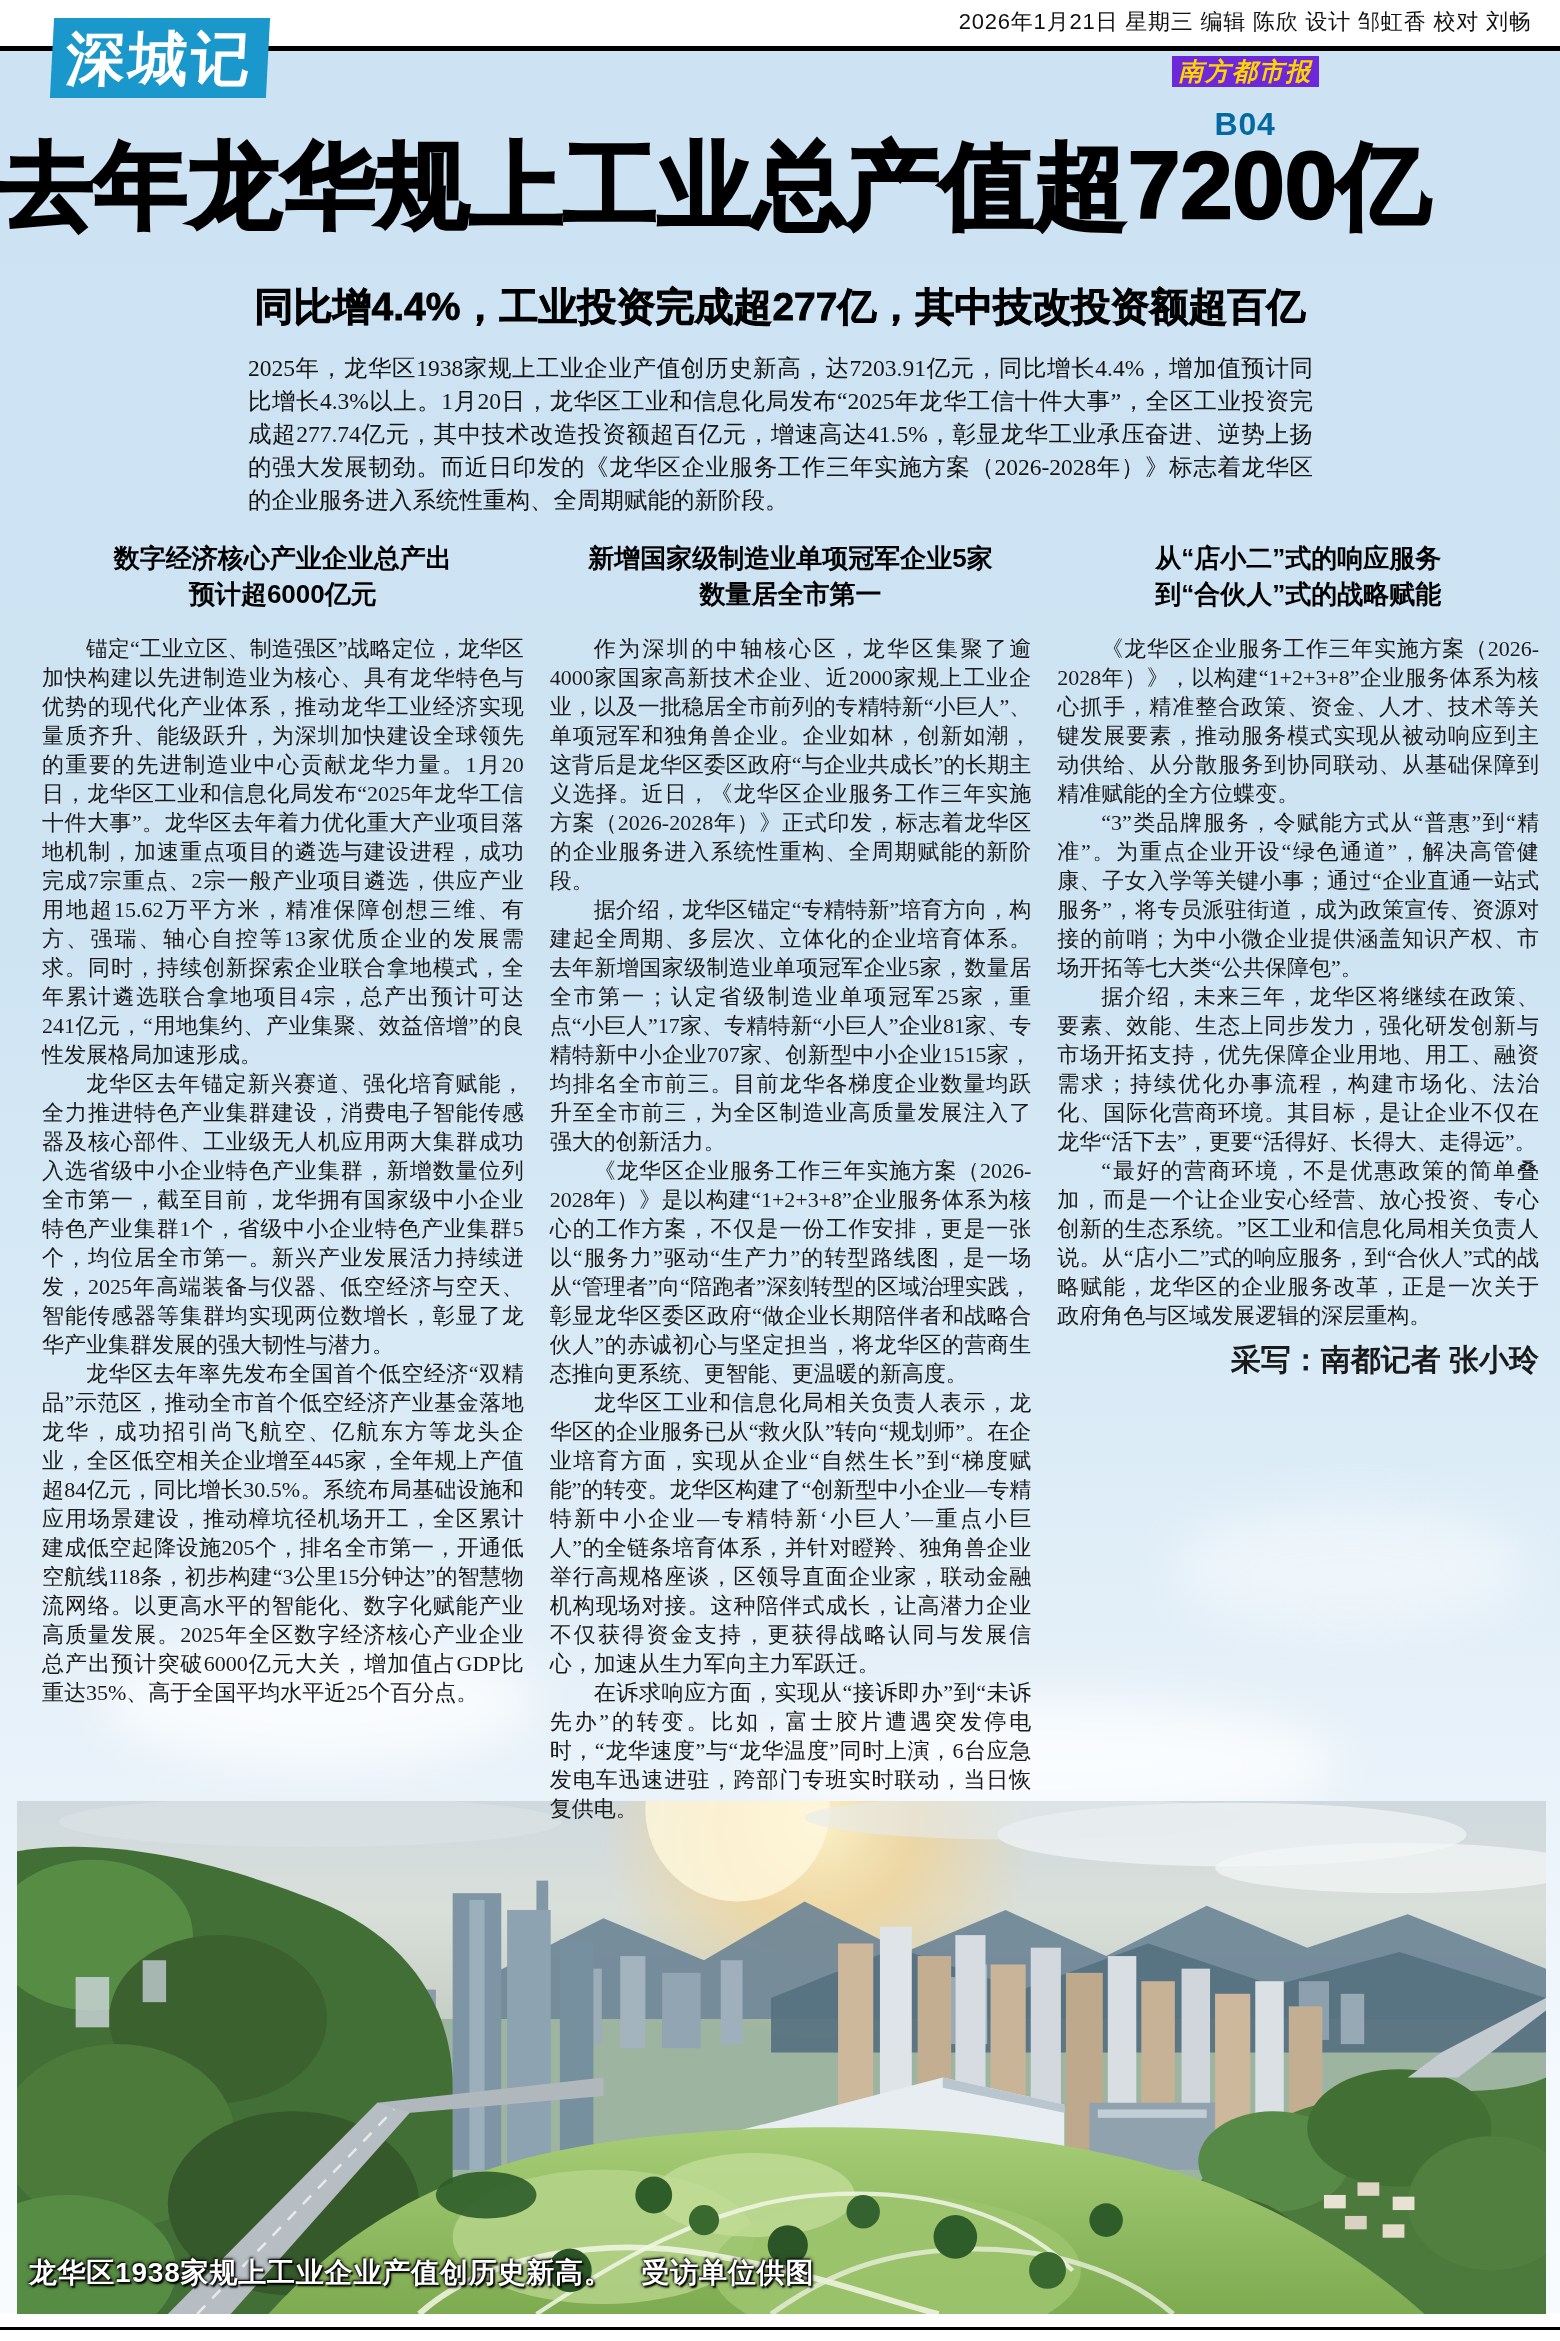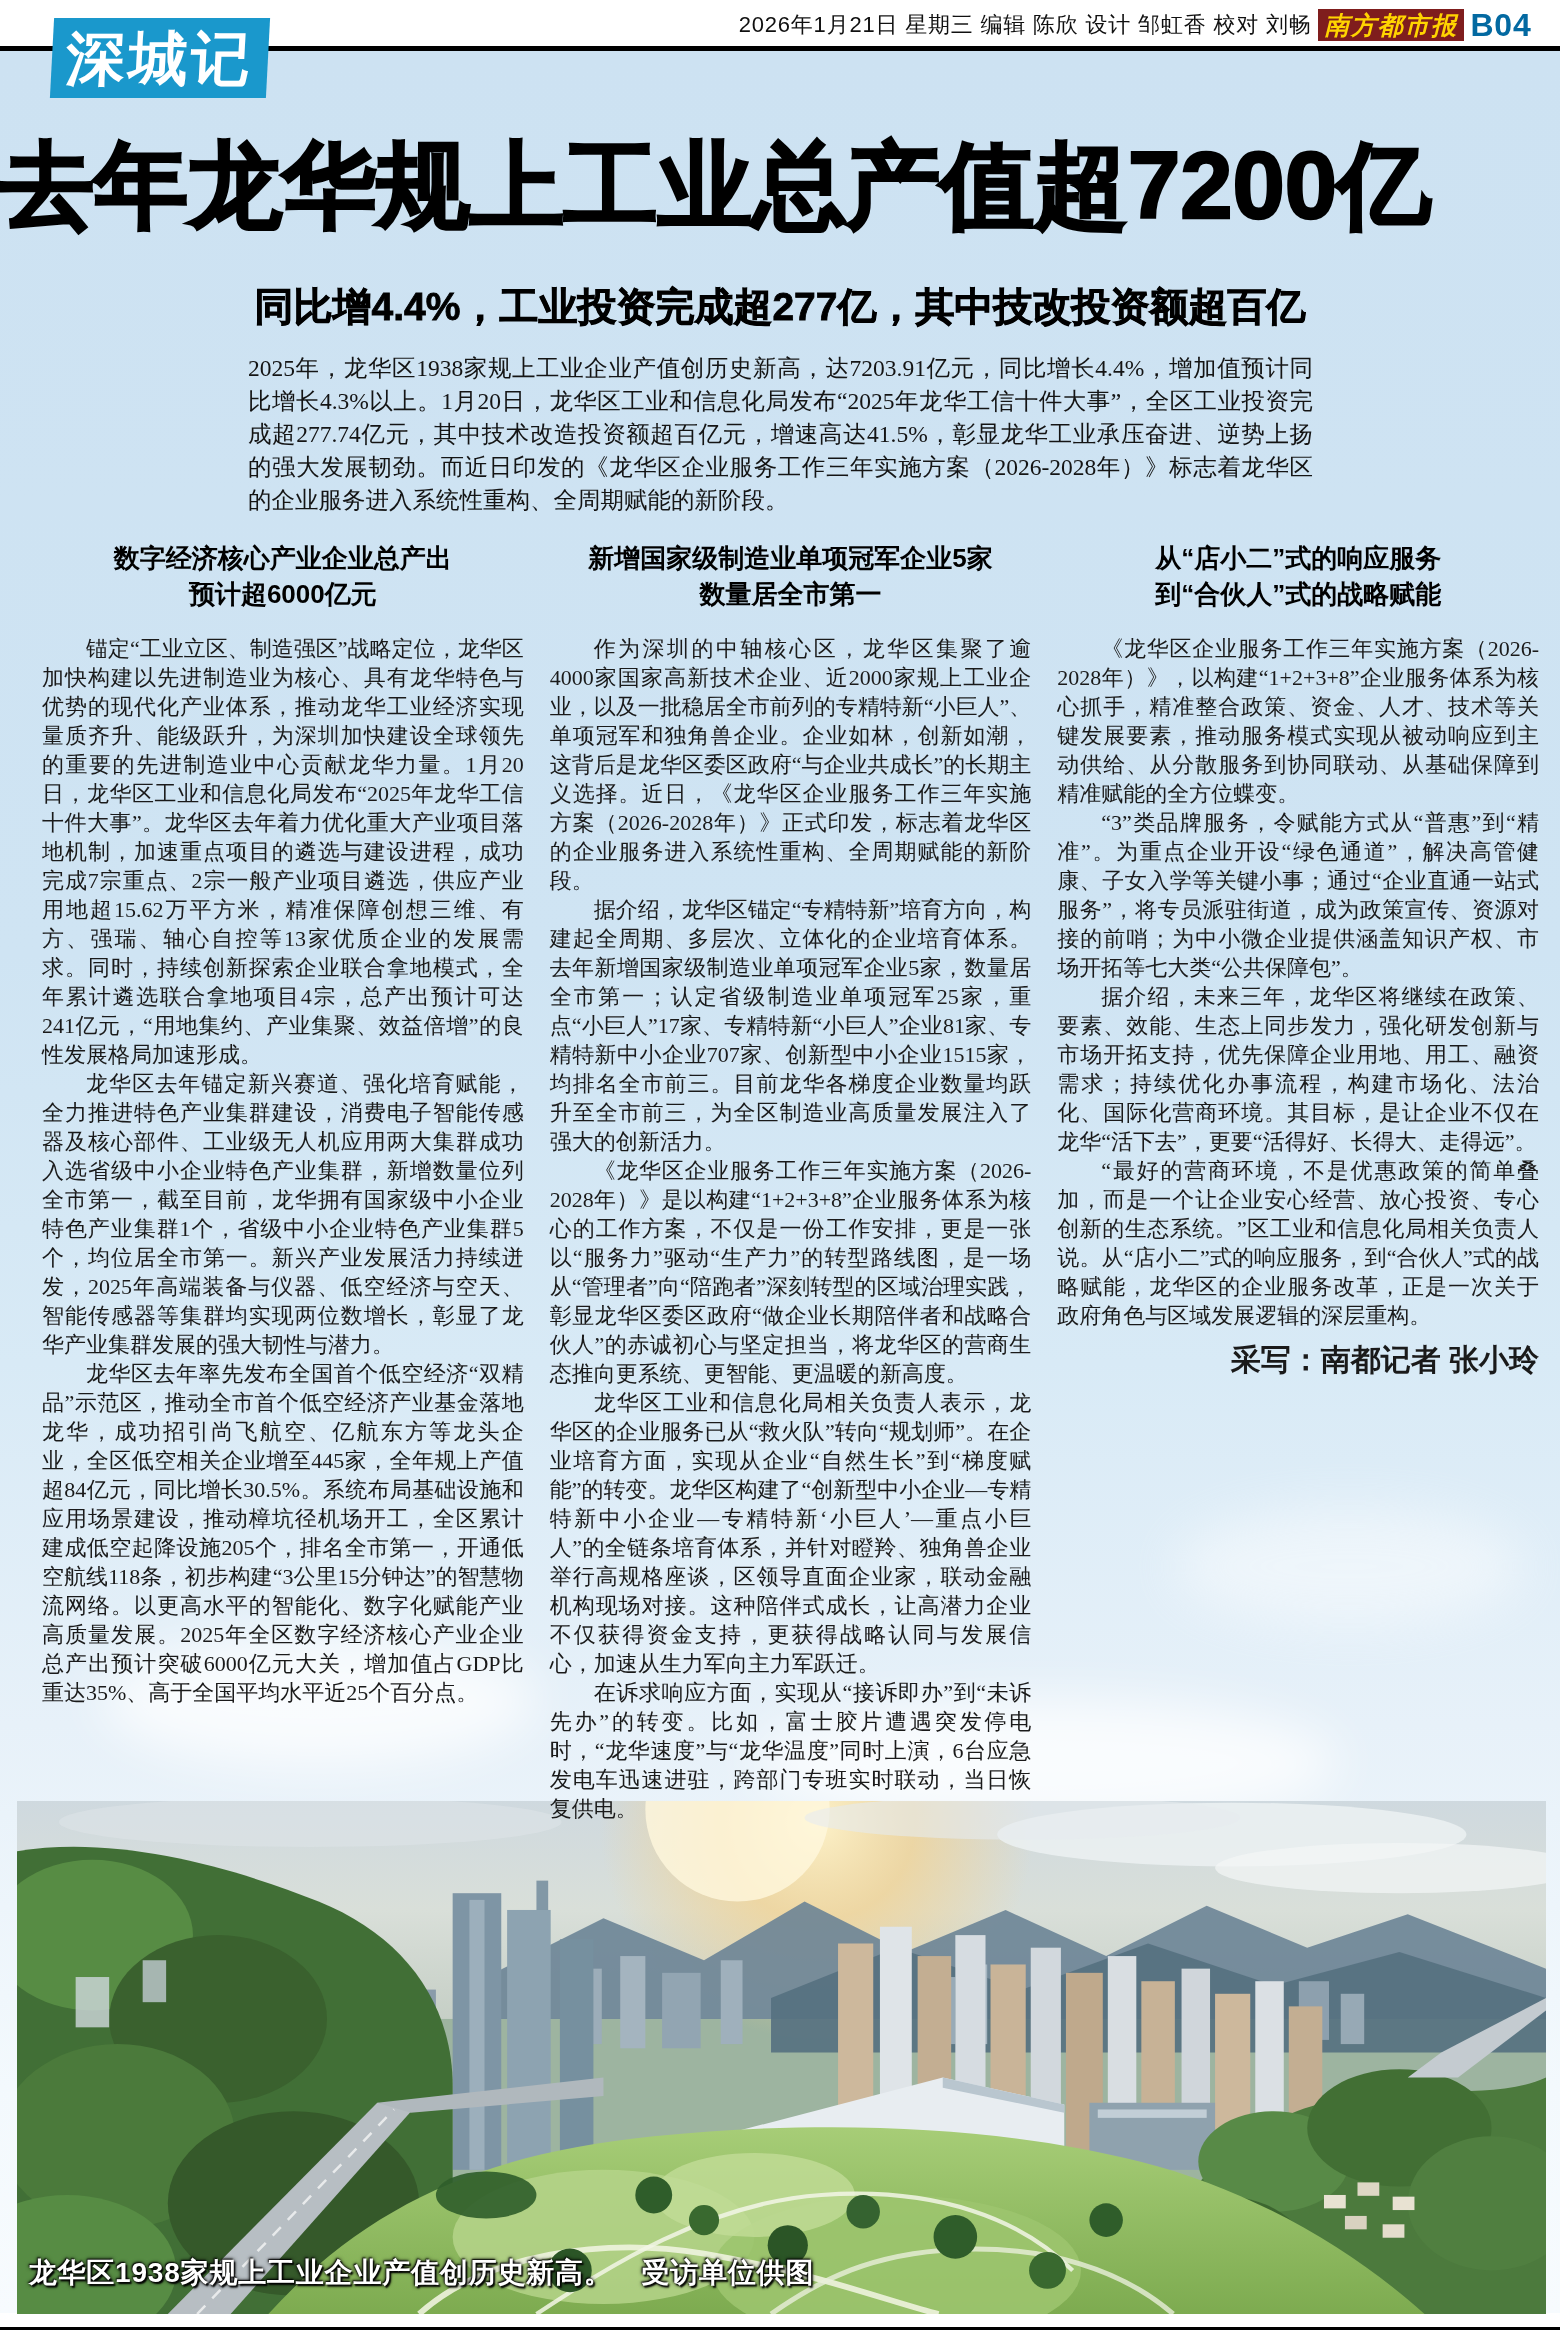--- a/index.html
+++ b/index.html
@@ -9,23 +9,23 @@
   }
   .bg{
     position:absolute;left:0;top:51px;width:1560px;height:2262px;
     background:linear-gradient(180deg,#cde2f2 0%,#cfe4f3 40%,#d8eaf6 58%,#e7f1f9 74%,#f3f9fd 90%,#f7fbfe 100%);
   }
   .cloud{position:absolute;border-radius:50%;filter:blur(25px);background:rgba(255,255,255,.75);}
   .cloud.c1{left:101px;top:1633px;width:436px;height:134px;}
   .cloud.c2{left:754px;top:1700px;width:586px;height:126px;}
   .cloud.c3{left:1173px;top:1508px;width:352px;height:117px;opacity:.6;}
 
-  .masthead{position:absolute;top:6.7px;right:28.5px;display:flex;align-items:center;gap:6px;z-index:5;}
+  .masthead{position:absolute;top:6.7px;right:28.5px;display:flex;align-items:center;gap:19px;z-index:5;flex-direction:column;}
   .dateline{font-size:22px;color:#101010;letter-spacing:0.8px;white-space:nowrap;}
-  .brand-chip{background:#7f1d1d;color:#ffd400;font-weight:900;font-size:25px;line-height:30px;padding:0.8px 6.7px;letter-spacing:1.7px;font-style:italic;}
+  .brand-chip{background:#6d28d9;color:#ffd400;font-weight:900;font-size:25px;line-height:30px;padding:0.8px 6.7px;letter-spacing:1.7px;font-style:italic;}
   .page-no{font-size:32px;font-weight:900;color:#0369a1;letter-spacing:0.8px;}
 
   .black-rule{position:absolute;top:46px;left:0;width:1560px;height:5px;background:#000;z-index:2;}
   .bottom-rule{position:absolute;top:2327px;left:0;width:1560px;height:3.4px;background:#000;}
 
   .section-banner{
     position:absolute;left:52px;top:18.4px;width:216px;height:80px;background:#1a98cc;
     color:#fff;font-size:59px;font-weight:900;text-align:center;line-height:82px;
     letter-spacing:3.4px;z-index:4;transform:skewX(-3deg);
   }

